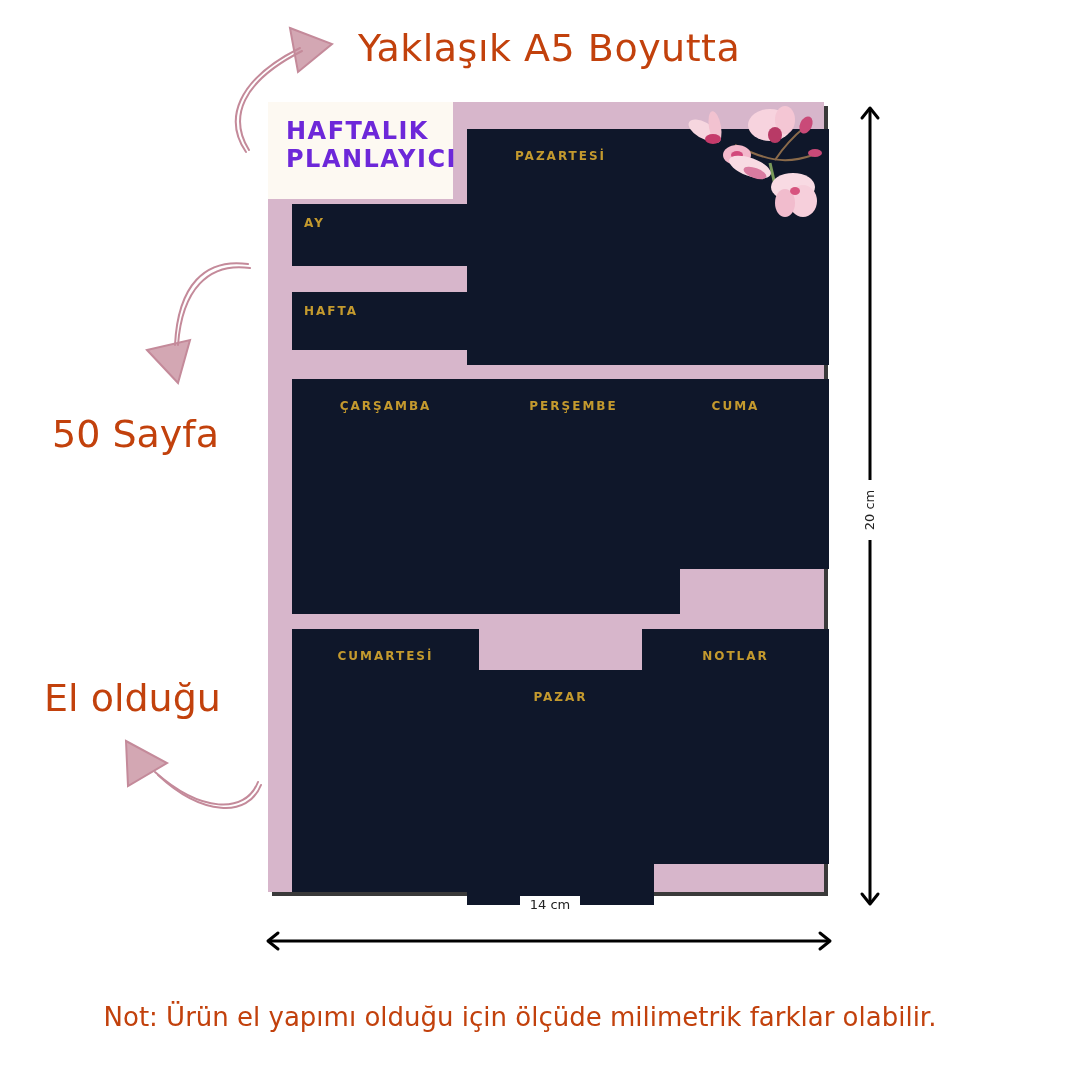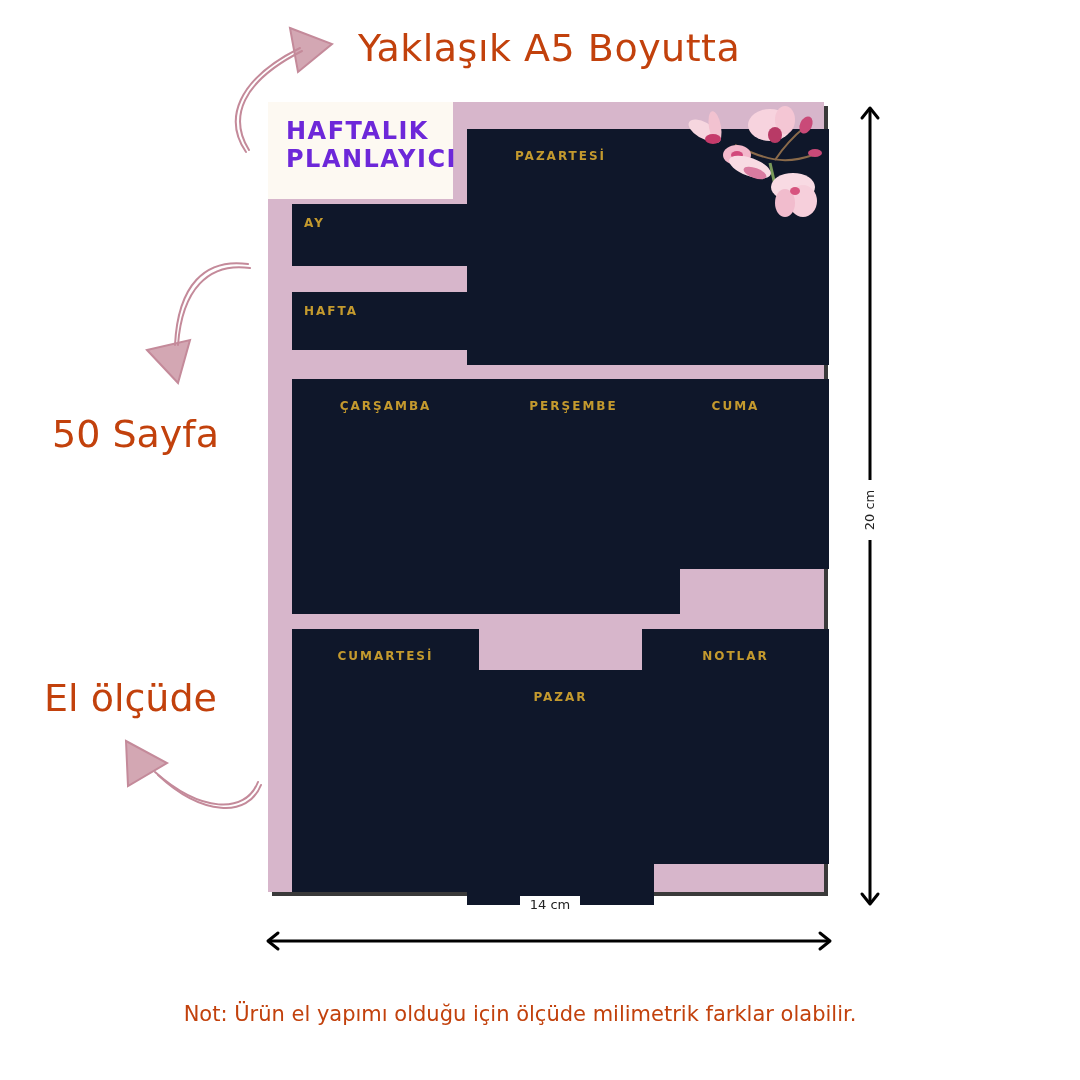--- a/index.html
+++ b/index.html
@@ -3,21 +3,21 @@
 <meta charset="utf-8">
 <style>
   html, body { margin:0; padding:0; }
   body { width:1080px; height:1080px; background:#ffffff; position:relative; overflow:hidden;
          font-family:"DejaVu Sans", sans-serif; }
   .abs { position:absolute; }
   .caption { color:#c2410c; font-family:"DejaVu Sans", sans-serif; font-weight:normal; white-space:nowrap; }
   #title-caption { left:358px; top:26px; font-size:38px; letter-spacing:0.5px; }
   #pages-caption { left:52px; top:396px; font-size:38px;margin-top:16px; }
   #handmade-caption { left:44px; top:676px; font-size:38px; }
-  #note-caption { left:0; width:1040px; text-align:center; top:1002px; font-size:21px; }
+  #note-caption { left:0; width:1040px; text-align:center; top:1002px; font-size:26px; }
 
   .card-shadow { left:272px; top:106px; width:556px; height:790px; background:#3a3a3a; }
   .card { left:268px; top:102px; width:556px; height:790px; background:#d7b6cb; }
   .header-box { left:268px; top:102px; width:185px; height:97px; background:#fdf9f2; }
   .header-title { left:286px; top:117px; color:#6d28d9; font-family:"DejaVu Sans", sans-serif;
                   font-weight:bold; font-size:24px; line-height:28px; letter-spacing:1.5px; }
   .header-title span { display:block; }
   .cell { background:#0f172a;padding-left:26px; }
   .cell-label { position:absolute; left:0; right:0; text-align:center; top:20px;
                 color:#c49a2e; font-family:"DejaVu Sans", sans-serif; font-weight:bold;
@@ -26,21 +26,21 @@
 
   .flower { left:675px; top:105px; width:150px; height:118px; }
 
   .dim-text { font-family:"DejaVu Sans", sans-serif; font-size:13px; color:#222; background:#fff; }
 </style>
 </head>
 <body>
 
 <div id="title-caption" class="abs caption">Yaklaşık A5 Boyutta</div>
 <div id="pages-caption" class="abs caption">50 Sayfa</div>
-<div id="handmade-caption" class="abs caption">El ölçüde</div>
+<div id="handmade-caption" class="abs caption">El olduğu</div>
 <div id="note-caption" class="abs caption">Not: Ürün el yapımı olduğu için ölçüde milimetrik farklar olabilir.</div>
 
 <svg class="abs" style="left:0;top:0;" width="1080" height="1080">
   <g fill="none" stroke="#c48a9a" stroke-width="2" stroke-linecap="round">
 
     <g>
       <path d="M246 152 C 224 120, 236 80, 300 48"></path>
       <path d="M249 150 C 229 118, 241 82, 302 51"></path>
       <path d="M290 28 L332 44 L298 72 Z" fill="#c48a9a" fill-opacity="0.75"></path>
     </g>

